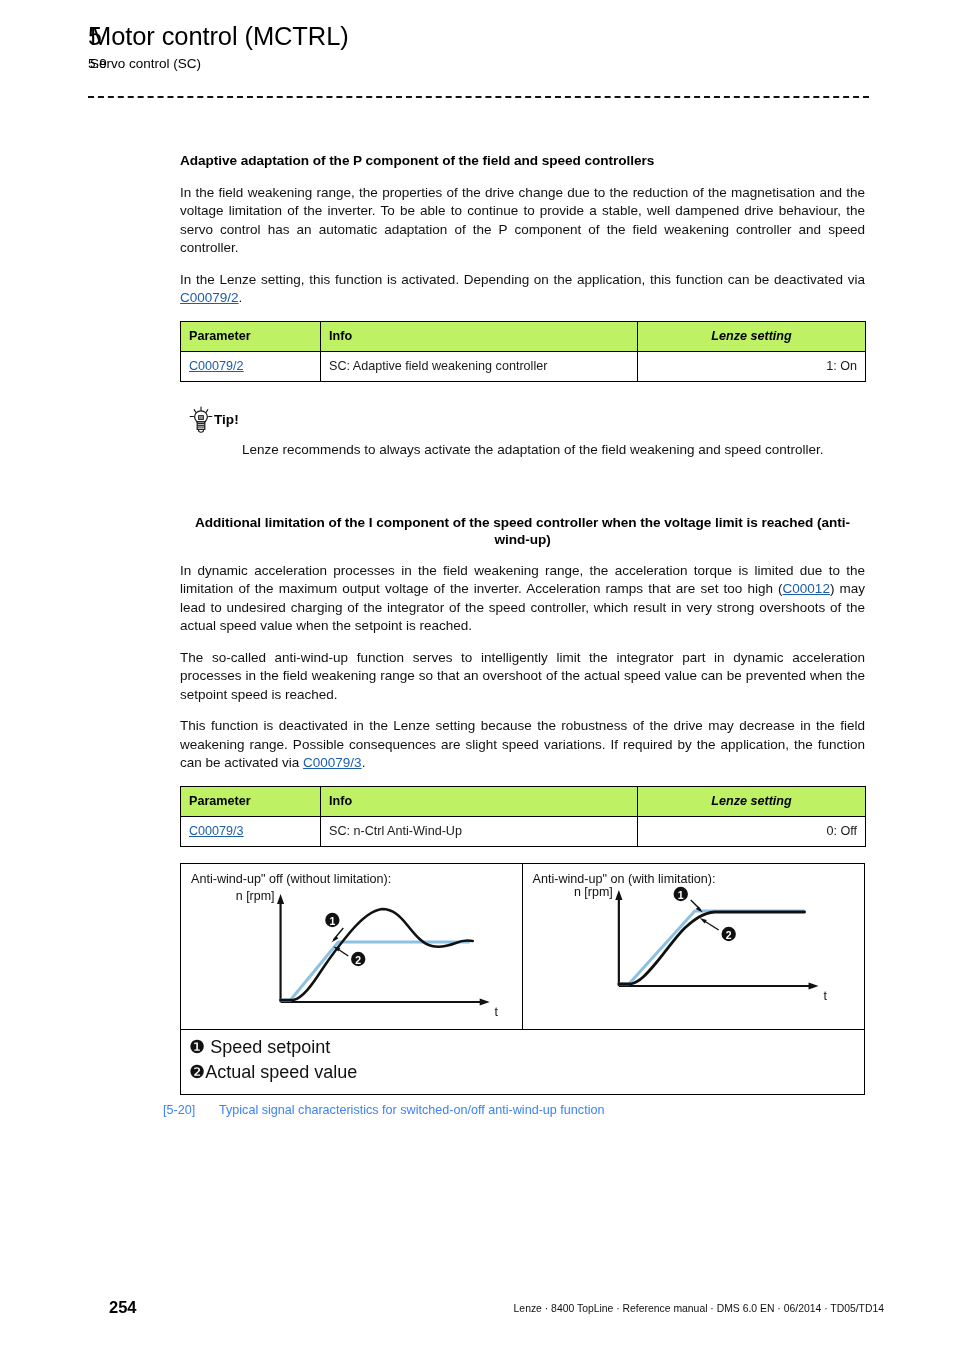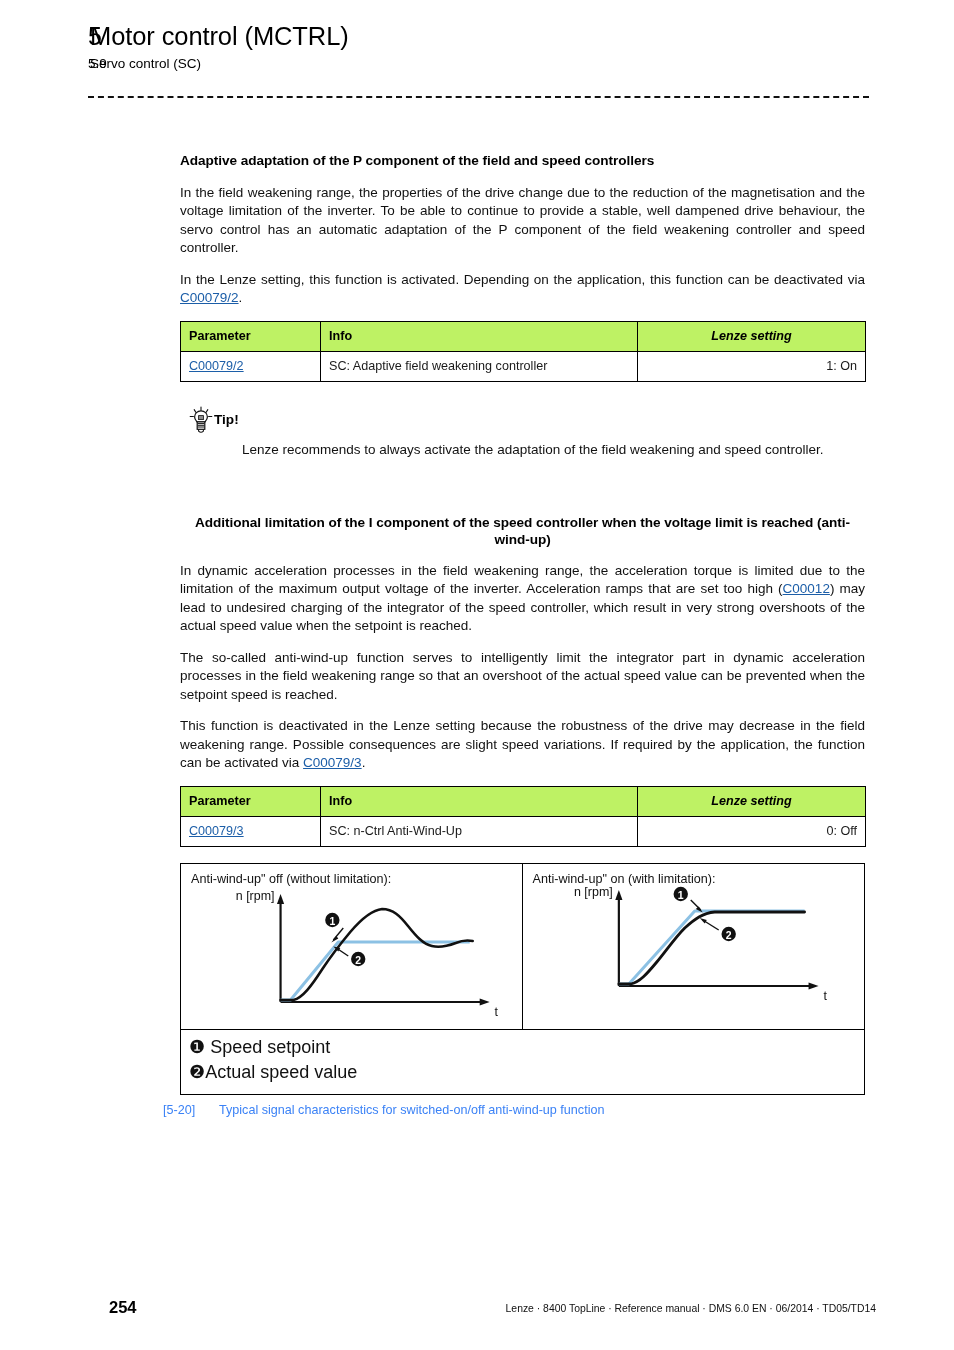--- a/index.html
+++ b/index.html
@@ -232,21 +232,21 @@
   .footer-pageno {
     position: absolute;
     left: 88px;
     bottom: 0;
     font-size: 16.5px;
     font-weight: bold;
     color: #000;
   }
   .footer-meta {
     position: absolute;
-    right: 78px;
+    right: 70px;
     bottom: 3px;
     font-size: 10.4px;
     color: #111;
     padding-left: 26px;
   }
 </style>
 </head>
 <body>
 
 <div class="page">

